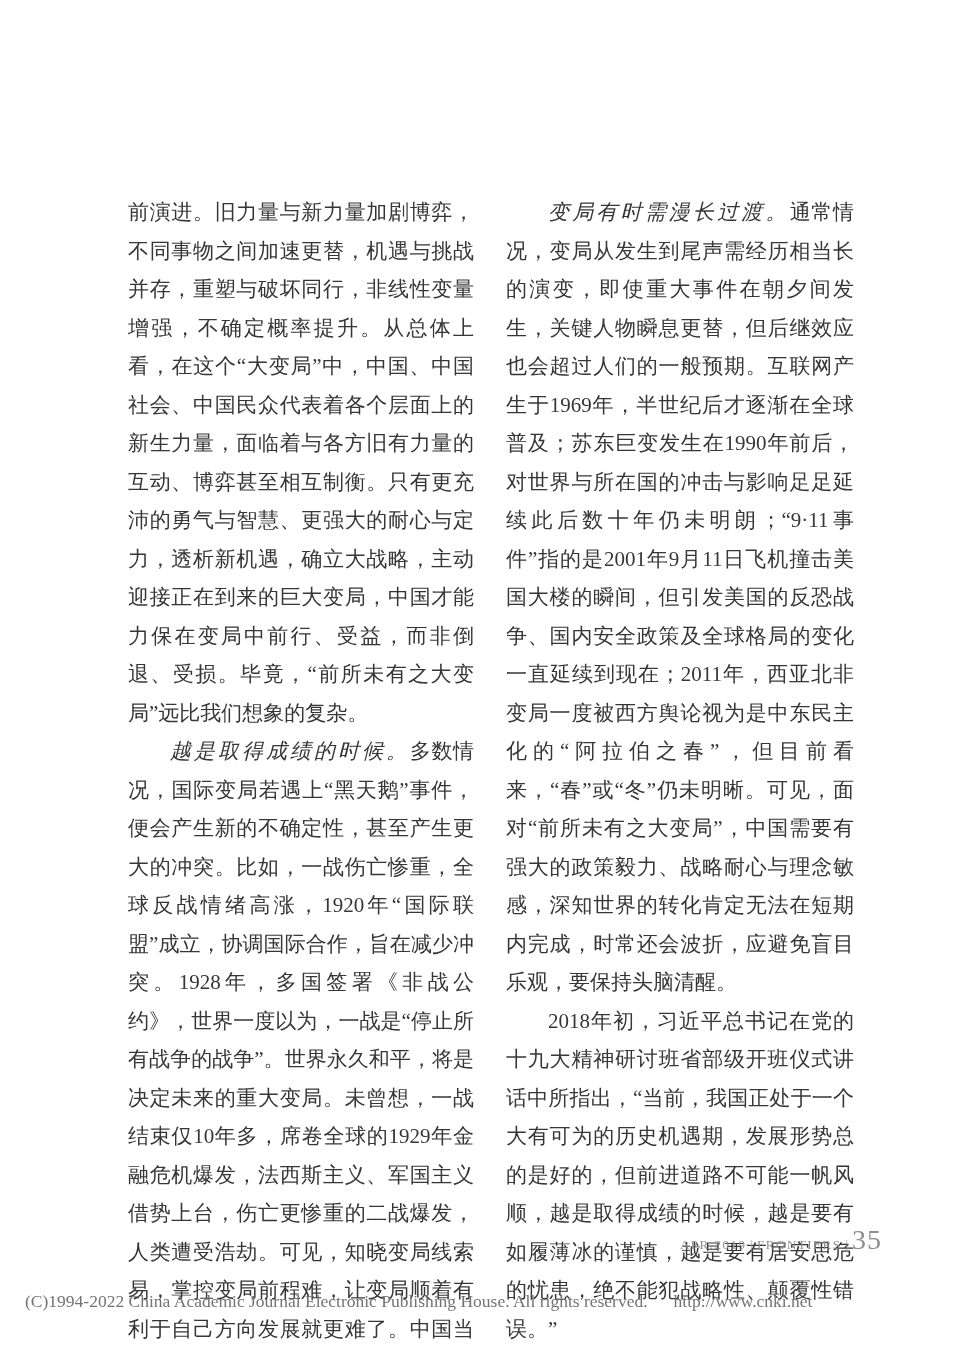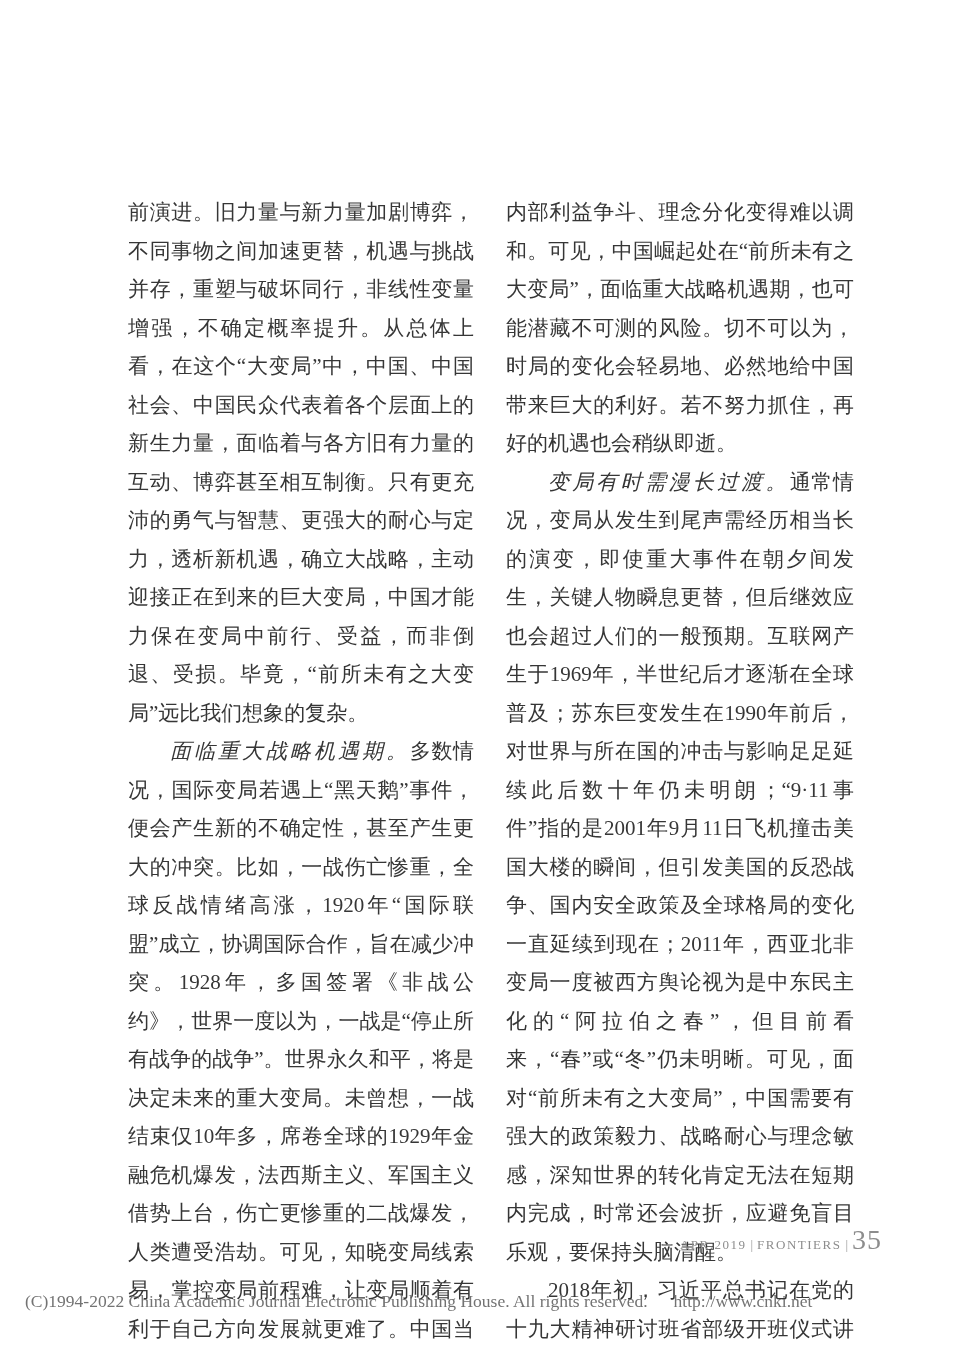--- a/index.html
+++ b/index.html
@@ -73,26 +73,25 @@
     margin-left: 26px;
   }
 </style>
 </head>
 <body>
 
 <div class="page">
 
   <div class="col col-left">
     <p class="para"><span>前演进。旧力量与新力量加剧博弈，不同事物之间加速更替，机遇与挑战并存，重塑与破坏同行，非线性变量增强，不确定概率提升。从总体上看，在这个“大变局”中，中国、中国社会、中国民众代表着各个层面上的新生力量，面临着与各方旧有力量的互动、博弈甚至相互制衡。只有更充沛的勇气与智慧、更强大的耐心与定力，透析新机遇，确立大战略，主动迎接正在到来的巨大变局，中国才能力保在变局中前行、受益，而非倒退、受损。毕竟，“前所未有之大变局”远比我们想象的复杂。</span></p>
-    <p class="para indent"><span class="lead">面临重大战略机遇期。</span><span>多数情况，国际变局若遇上“黑天鹅”事件，便会产生新的不确定性，甚至产生更大的冲突。比如，一战伤亡惨重，全球反战情绪高涨，1920年“国际联盟”成立，协调国际合作，旨在减少冲突。1928年，多国签署《非战公约》，世界一度以为，一战是“停止所有战争的战争”。世界永久和平，将是决定未来的重大变局。未曾想，一战结束仅10年多，席卷全球的1929年金融危机爆发，法西斯主义、军国主义借势上台，伤亡更惨重的二战爆发，人类遭受浩劫。可见，知晓变局线索易，掌控变局前程难，让变局顺着有利于自己方向发展就更难了。中国当下洞悉全球重大变局正在发生，但隐藏其中的风险、危机、冲突可能性，更需要中国人去琢磨、把握与防范。</span></p>
+    <p class="para indent"><span class="lead">越是取得成绩的时候。</span><span>多数情况，国际变局若遇上“黑天鹅”事件，便会产生新的不确定性，甚至产生更大的冲突。比如，一战伤亡惨重，全球反战情绪高涨，1920年“国际联盟”成立，协调国际合作，旨在减少冲突。1928年，多国签署《非战公约》，世界一度以为，一战是“停止所有战争的战争”。世界永久和平，将是决定未来的重大变局。未曾想，一战结束仅10年多，席卷全球的1929年金融危机爆发，法西斯主义、军国主义借势上台，伤亡更惨重的二战爆发，人类遭受浩劫。可见，知晓变局线索易，掌控变局前程难，让变局顺着有利于自己方向发展就更难了。中国当下洞悉全球重大变局正在发生，但隐藏其中的风险、危机、冲突可能性，更需要中国人去琢磨、把握与防范。</span></p>
 
   </div>
 
   <div class="col col-right">
-    <p class="para"><span>内部利益争斗、理念分化变得难以调和。可见，中国崛起处在“前所未有之大变局”，面临重大战略机遇期，也可能潜藏不可测的风险。切不可以为，时局的变化会轻易地、必然地给中国带来巨大的利好。若不努力抓住，再好的机遇也会稍纵即逝。</span></p>
     <p class="para indent"><span class="lead">变局有时需漫长过渡。</span><span>通常情况，变局从发生到尾声需经历相当长的演变，即使重大事件在朝夕间发生，关键人物瞬息更替，但后继效应也会超过人们的一般预期。互联网产生于1969年，半世纪后才逐渐在全球普及；苏东巨变发生在1990年前后，对世界与所在国的冲击与影响足足延续此后数十年仍未明朗；“9·11事件”指的是2001年9月11日飞机撞击美国大楼的瞬间，但引发美国的反恐战争、国内安全政策及全球格局的变化一直延续到现在；2011年，西亚北非变局一度被西方舆论视为是中东民主化的“阿拉伯之春”，但目前看来，“春”或“冬”仍未明晰。可见，面对“前所未有之大变局”，中国需要有强大的政策毅力、战略耐心与理念敏感，深知世界的转化肯定无法在短期内完成，时常还会波折，应避免盲目乐观，要保持头脑清醒。</span></p>
     <p class="para indent"><span>2018年初，习近平总书记在党的十九大精神研讨班省部级开班仪式讲话中所指出，“当前，我国正处于一个大有可为的历史机遇期，发展形势总的是好的，但前进道路不可能一帆风顺，越是取得成绩的时候，越是要有如履薄冰的谨慎，越是要有居安思危的忧患，绝不能犯战略性、颠覆性错误。”</span></p>
 
   </div>
 
   <div class="footer">
     <span class="footer-small">APR.2019</span>
     <span class="footer-sep">|</span>
     <span class="footer-small">FRONTIERS</span>
     <span class="footer-sep">|</span>

